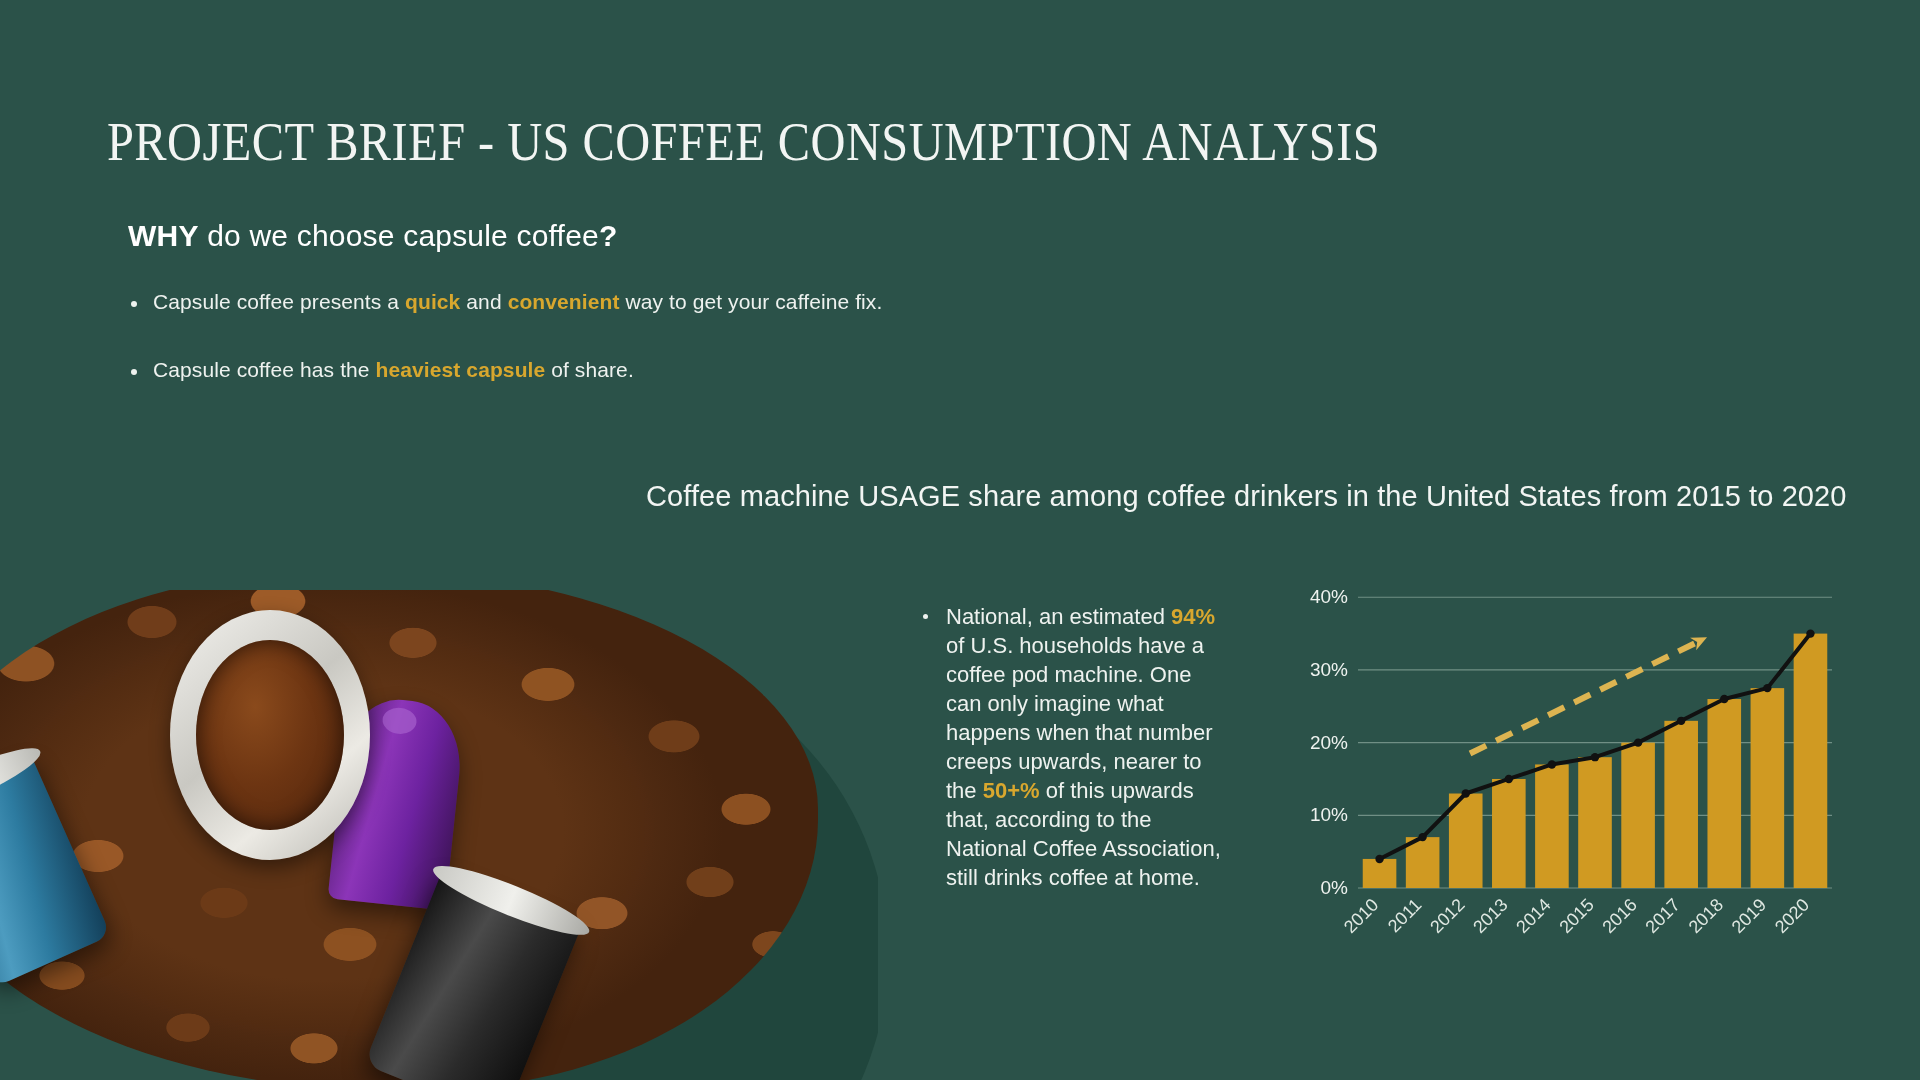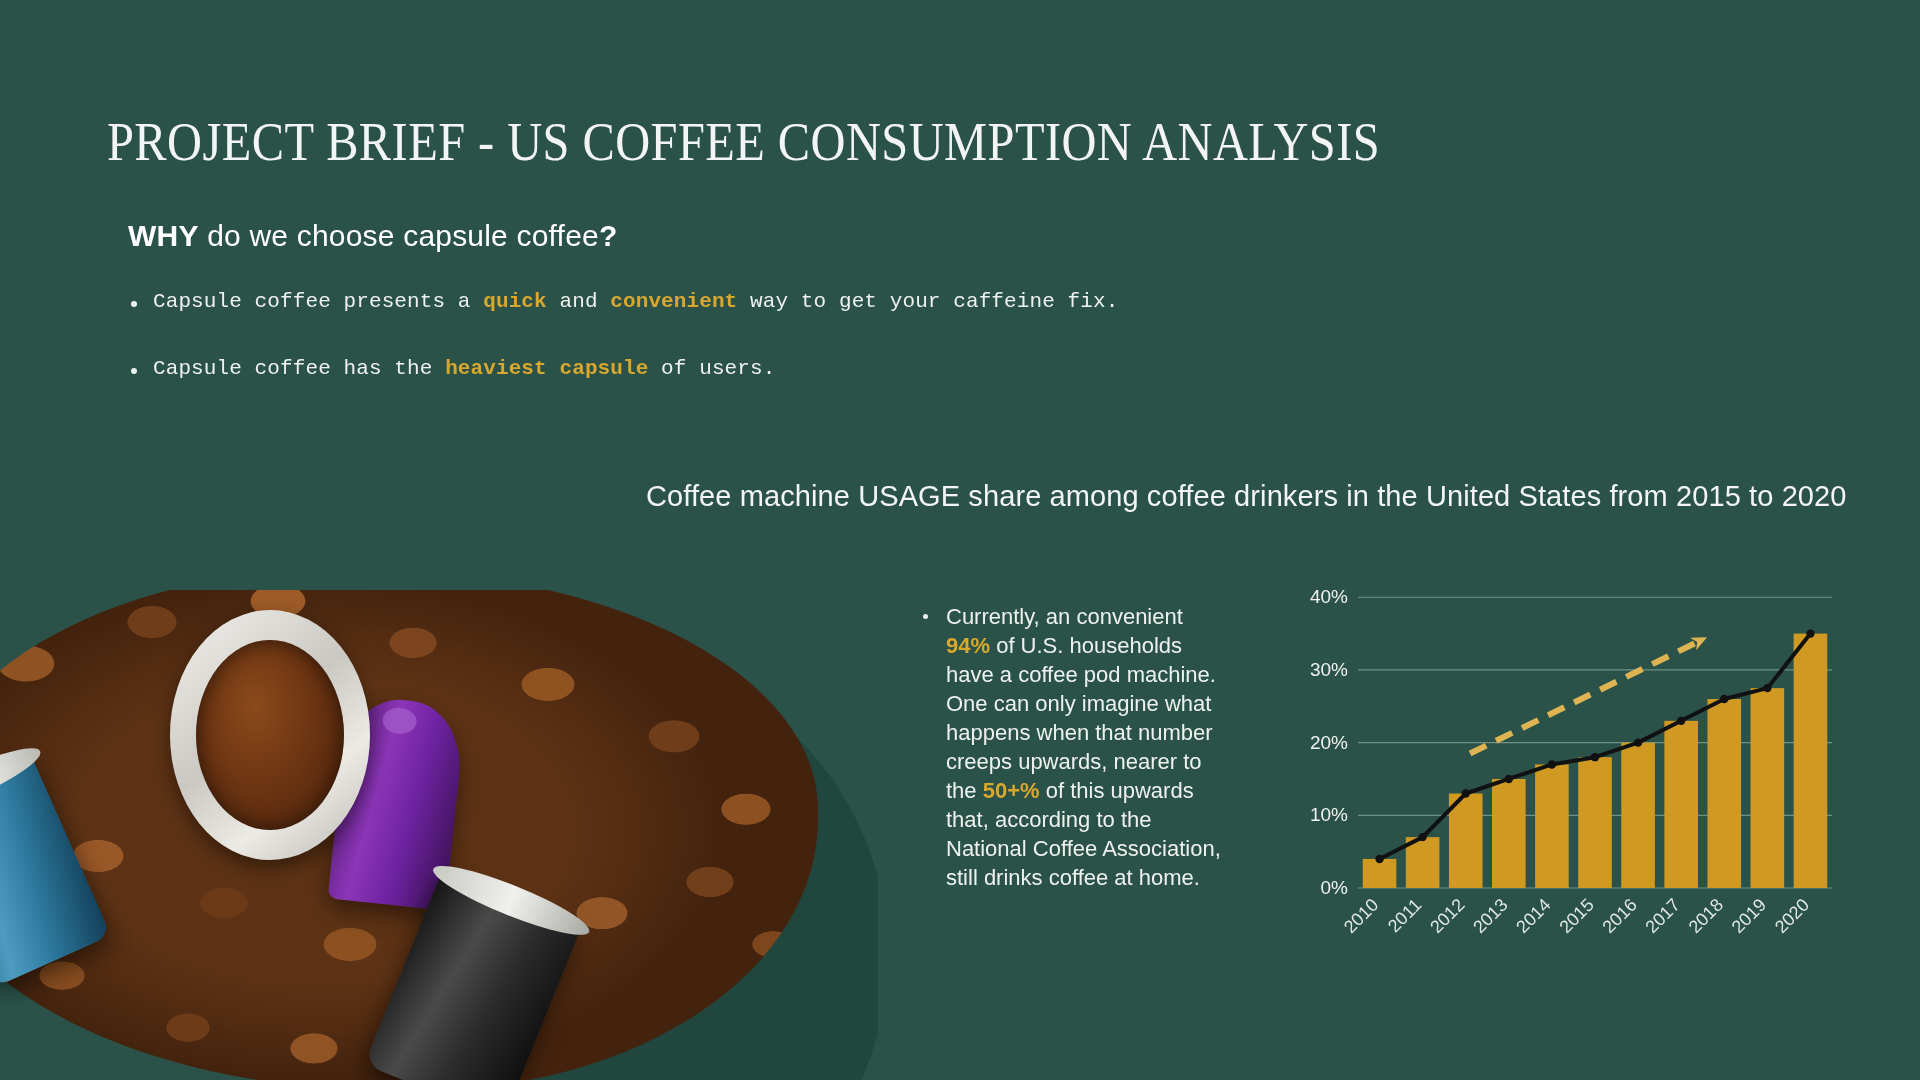--- a/index.html
+++ b/index.html
@@ -29,21 +29,21 @@
   
   #subhead {
     position:absolute; left:128px; top:195px;
     font-size:30px; color:#ffffff; white-space:nowrap;
     letter-spacing:0.2px;
     margin-top:24px;
   }
   #subhead .b { font-weight:bold; }
 
   
-  #top-bullets { position:absolute; left:125px; top:290px; width:1200px;font-family:Liberation Mono, monospace; }
+  #top-bullets { position:absolute; left:125px; top:290px; width:1200px; }
   #top-bullets li {
     list-style:none; position:relative; padding-left:28px;
     font-size:21px; color:#eef2ef; margin-bottom:44px; letter-spacing:0.1px;
   }
   #top-bullets li:before {
     content:""; position:absolute; left:6px; top:11px;
     width:6px; height:6px; border-radius:50%; background:#eef2ef;
   }
   .gold { color:#d8a72e; font-weight:bold; }
 
@@ -172,38 +172,38 @@
 <div id="slide">
 
   <div id="title">PROJECT BRIEF - US COFFEE CONSUMPTION ANALYSIS</div>
 
   <div id="subhead">
     <span class="b">WHY</span><span> do we choose capsule coffee</span><span class="b">?</span>
   </div>
 
   <ul id="top-bullets">
     <li><span>Capsule coffee presents a </span><span class="gold">quick</span><span> and </span><span class="gold">convenient</span><span> way to get your caffeine fix.</span></li>
-    <li><span>Capsule coffee has the </span><span class="gold">heaviest capsule</span><span> of users.</span></li>
+    <li><span>Capsule coffee has the </span><span class="gold">heaviest capsule</span><span> of share.</span></li>
   </ul>
 
   <div id="chart-heading">
     <span>Coffee machine </span><span class="b">USAGE</span><span> share among coffee drinkers in the United States from 2015 to 2020</span>
   </div>
 
   <div id="photo">
     <div class="disc"></div>
     <div class="beans"></div>
     <div class="cap-blue"></div>
     <div class="cap-purple"></div>
     <div class="pod"></div>
     <div class="cap-black"></div>
   </div>
 
   <ul id="body-bullets">
-    <li><span>Currently, an convenient </span><span class="gold">94%</span><span> of U.S. households have a coffee pod machine. One can only imagine what happens when that number creeps upwards, nearer to the </span><span class="gold">50+%</span><span> of this upwards that, according to the National Coffee Association, still drinks coffee at home.</span></li>
+    <li><span>National, an estimated </span><span class="gold">94%</span><span> of U.S. households have a coffee pod machine. One can only imagine what happens when that number creeps upwards, nearer to the </span><span class="gold">50+%</span><span> of this upwards that, according to the National Coffee Association, still drinks coffee at home.</span></li>
   </ul>
 
   <div id="chart">
     <svg id="chart-svg" width="540" height="400" viewBox="0 0 540 400">
         <line x1="58" y1="308" x2="532" y2="308" stroke="#a9c2b6" stroke-width="1.2" opacity="0.55"></line>
         <text x="48" y="314" text-anchor="end" class="ylab">0%</text>
         <line x1="58" y1="235.3170731707317" x2="532" y2="235.3170731707317" class="gridline"></line>
         <text x="48" y="241.3170731707317" text-anchor="end" class="ylab">10%</text>
         <line x1="58" y1="162.6341463414634" x2="532" y2="162.6341463414634" class="gridline"></line>
         <text x="48" y="168.6341463414634" text-anchor="end" class="ylab">20%</text>

